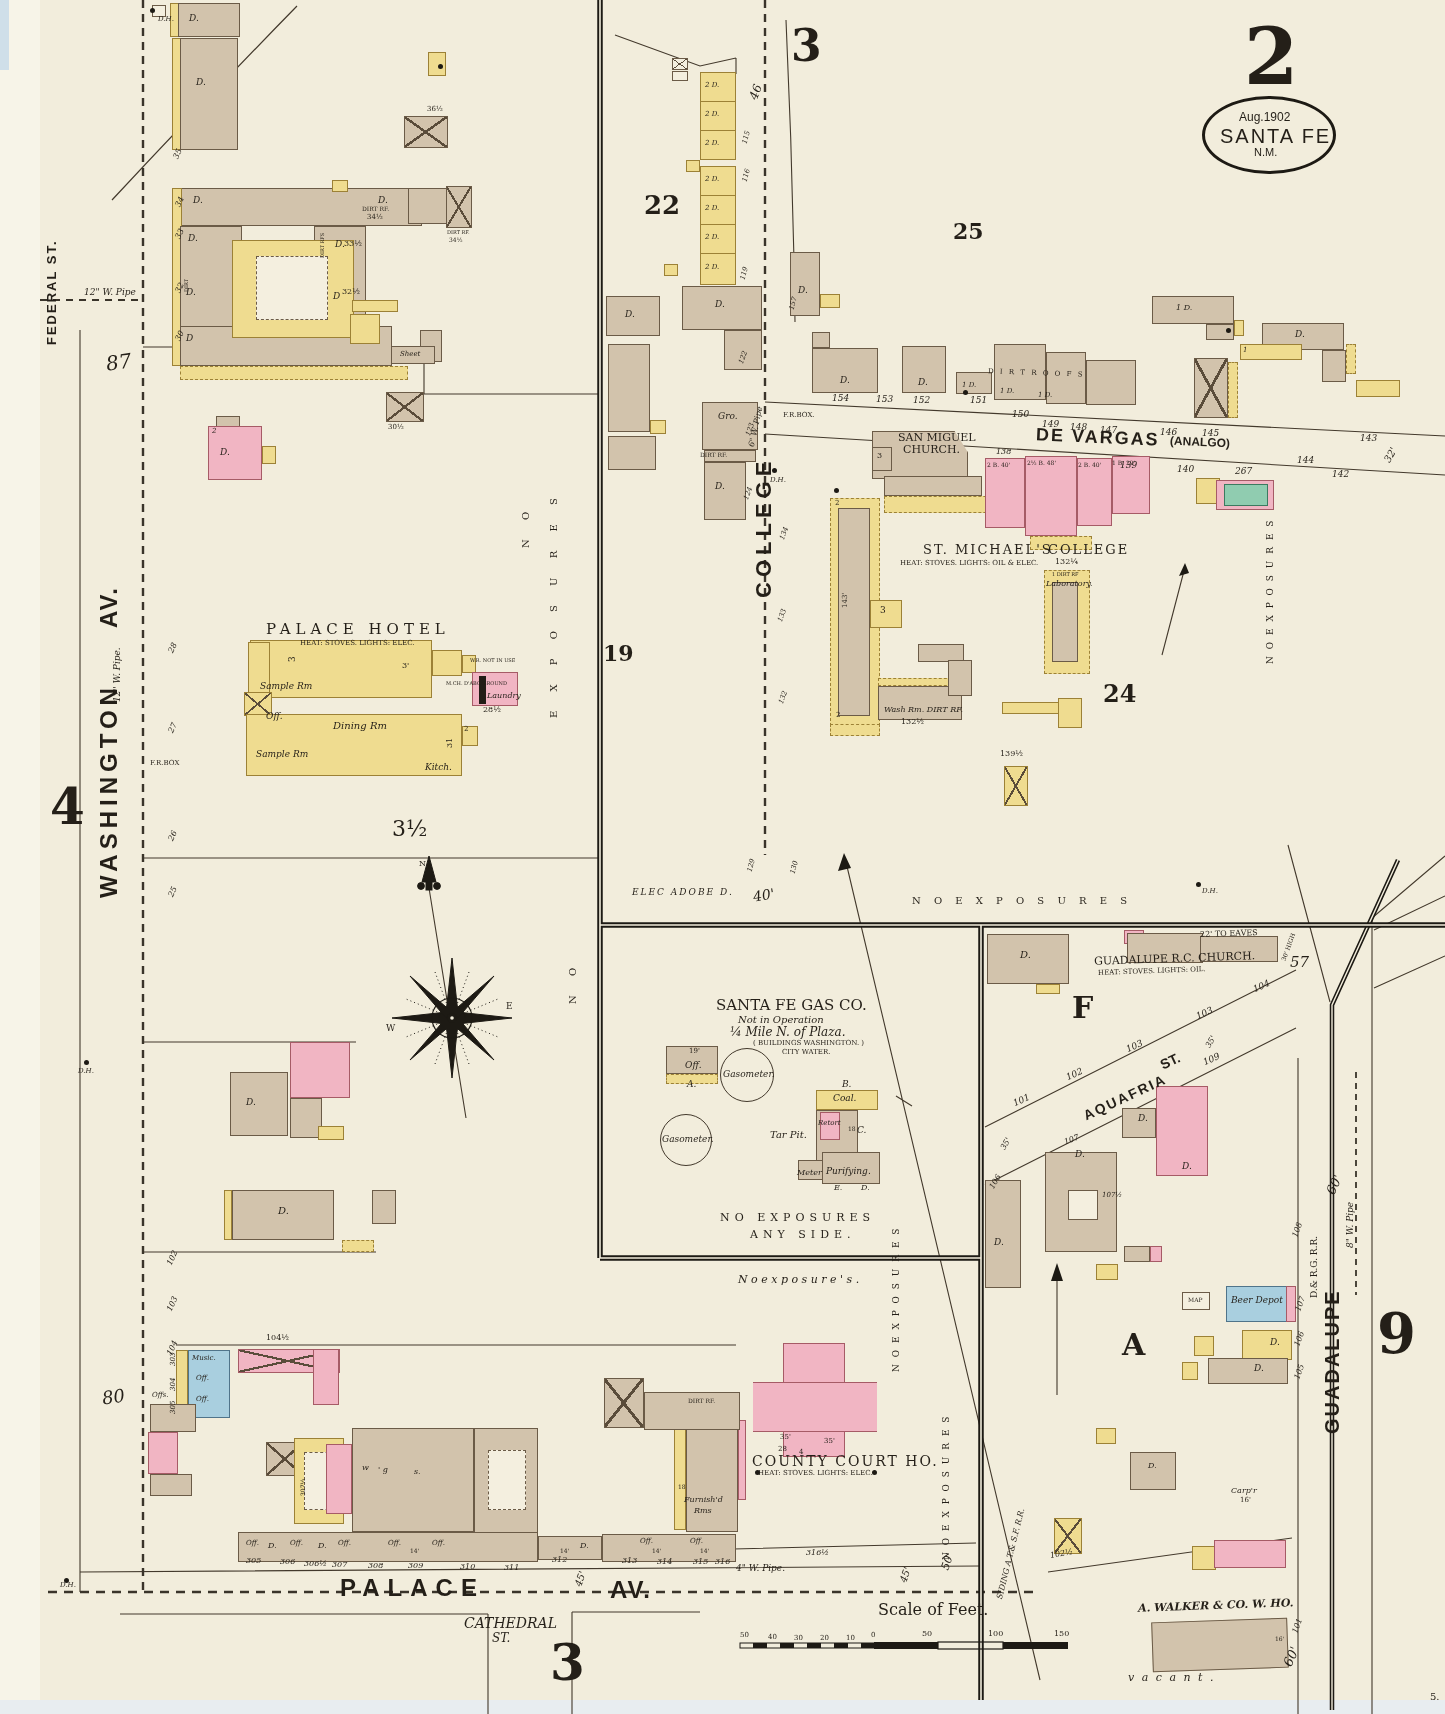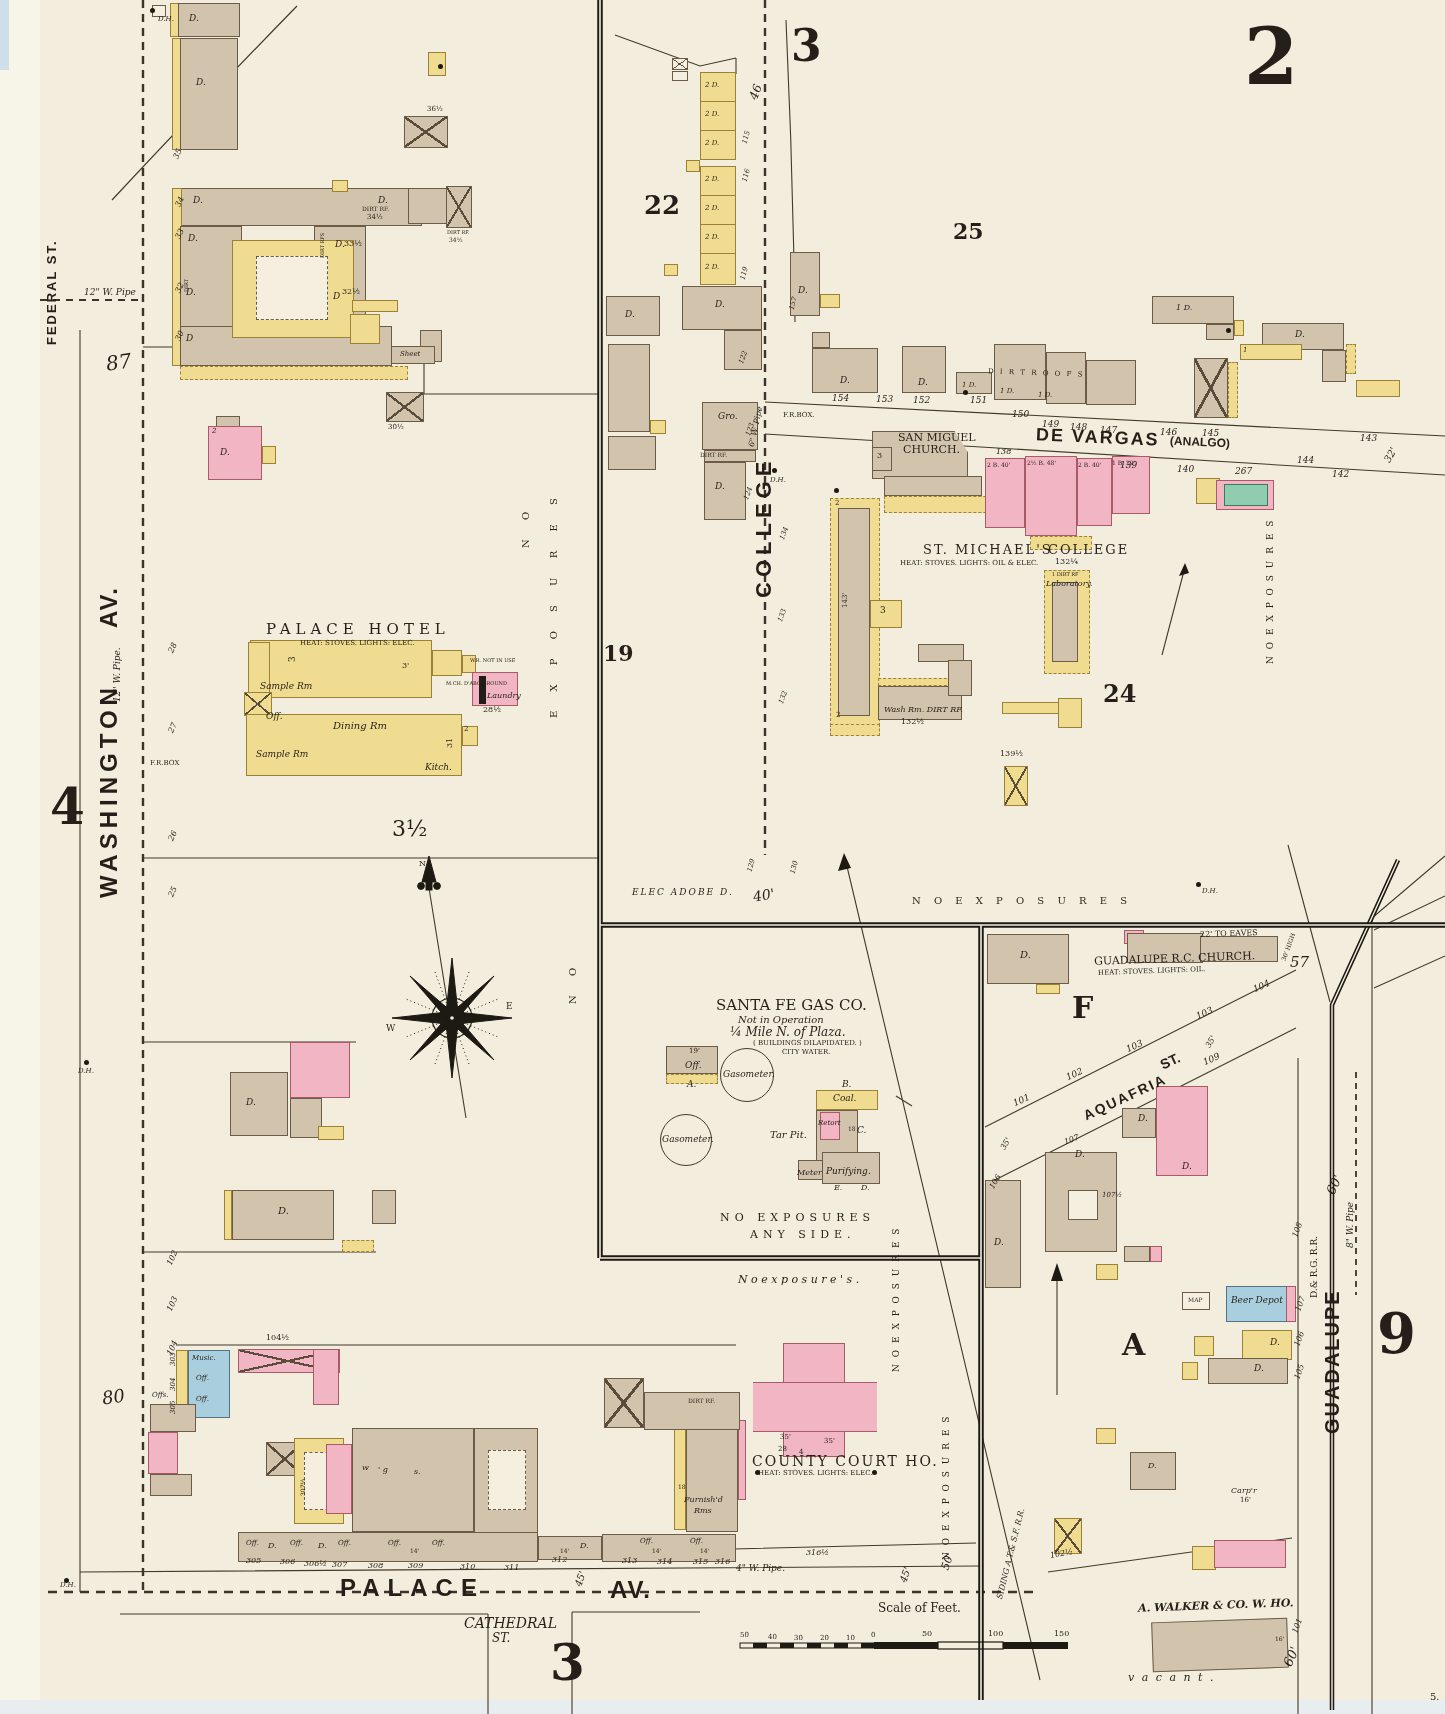--- a/index.html
+++ b/index.html
@@ -17,21 +17,21 @@
   .cir{position:absolute;border:1.3px solid #43392c;border-radius:50%;z-index:2;}
   .xb{background-image:linear-gradient(to top right,transparent 47%,#5a4c3a 47%,#5a4c3a 52%,transparent 52%),linear-gradient(to bottom right,transparent 47%,#5a4c3a 47%,#5a4c3a 52%,transparent 52%);}
   .L{position:absolute;z-index:3;line-height:1;white-space:nowrap;color:#241f18;}
   .it{font-style:italic;}
   .bd{font-weight:bold;}
   .sans{font-family:"Liberation Sans",sans-serif;font-weight:bold;}
   .r90{transform:rotate(-90deg);transform-origin:0 0;}
   .sp1{letter-spacing:2px;}.sp2{letter-spacing:5px;}.sp3{letter-spacing:8px;}
   .s5{font-size:5px}.s6{font-size:6px}.s7{font-size:7px}.s8{font-size:8px}.s9{font-size:9px}
   .s10{font-size:10px}.s11{font-size:11px}.s12{font-size:12px}.s13{font-size:13px}.s14{font-size:14px}
-  .s15{font-size:15px}.s16{font-size:12px}.s18{font-size:18px}.s20{font-size:20px}.s22{font-size:22px}
+  .s15{font-size:15px}.s16{font-size:16px}.s18{font-size:18px}.s20{font-size:20px}.s22{font-size:22px}
   .s24{font-size:24px}.s26{font-size:26px}.s30{font-size:30px}.s44{font-size:44px}.s50{font-size:50px}
   .s56{font-size:56px}.s78{font-size:78px}
   .dot{position:absolute;width:5px;height:5px;background:#1d1a14;border-radius:50%;z-index:4;}
   #stamp{position:absolute;left:1202px;top:96px;width:128px;height:72px;border:3.5px solid #1d1a14;
          border-radius:50%;z-index:3;text-align:center;font-family:"Liberation Sans",sans-serif;}
   svg{position:absolute;left:0;top:0;z-index:1;}
 </style>
 </head>
 <body>
 
@@ -272,20 +272,25 @@
   <div class="b yel" style="left:1182px;top:1362px;width:16px;height:18px"></div>
   <div class="b tan" style="left:1208px;top:1358px;width:80px;height:26px"></div>
   <div class="b yel" style="left:1096px;top:1428px;width:20px;height:16px"></div>
   <div class="b tan" style="left:1130px;top:1452px;width:46px;height:38px"></div>
   <div class="b yel xb" style="left:1054px;top:1518px;width:28px;height:36px"></div>
   <div class="b yel" style="left:1192px;top:1546px;width:24px;height:24px"></div>
   <div class="b pin" style="left:1214px;top:1540px;width:72px;height:28px"></div>
   <div class="b tan" style="left:1152px;top:1620px;width:136px;height:50px;transform:rotate(-2deg)"></div>
   <div class="b whi" style="left:1182px;top:1292px;width:28px;height:18px;z-index:3"></div>
 
+  <div id="stamp">
+    <div class="L s12" style="left:34px;top:12px">Aug.1902</div>
+    <div class="L s20 sp1" style="left:15px;top:27px">SANTA FE</div>
+    <div class="L s11" style="left:49px;top:48px">N.M.</div>
+  </div>
   <span class="L s78 bd" style="left:1244px;top:18px">2</span>
   <span class="L s44 bd" style="left:791px;top:24px">3</span>
   <span class="L s50 bd" style="left:50px;top:782px">4</span>
   <span class="L s56 bd" style="left:1377px;top:1305px">9</span>
   <span class="L s50 bd" style="left:550px;top:1638px">3</span>
   <span class="L s10" style="left:1430px;top:1692px">5.</span>
 
   <span class="L s26 bd" style="left:644px;top:192px">22</span>
   <span class="L s22 bd" style="left:603px;top:642px">19</span>
   <span class="L s24 bd" style="left:1103px;top:682px">24</span>
@@ -374,21 +379,21 @@
   <span class="L s8" style="left:901px;top:718px">132½</span>
   <span class="L s7 r90" style="left:842px;top:608px">143'</span>
   <span class="L s9" style="left:880px;top:606px">3</span>
   <span class="L s8" style="left:1000px;top:750px">139½</span>
   <span class="L s7" style="left:835px;top:500px">2</span>
   <span class="L s7" style="left:836px;top:712px">2</span>
 
   <span class="L s15" style="left:716px;top:998px">SANTA FE GAS CO.</span>
   <span class="L s10 it" style="left:738px;top:1015px">Not in Operation</span>
   <span class="L s12 it" style="left:730px;top:1026px">¼ Mile N. of Plaza.</span>
-  <span class="L s7" style="left:753px;top:1040px">( BUILDINGS DILAPIDATED. )</span>
+  <span class="L s7" style="left:753px;top:1040px">( BUILDINGS WASHINGTON. )</span>
   <span class="L s7" style="left:782px;top:1049px">CITY WATER.</span>
   <span class="L s9 it" style="left:723px;top:1070px">Gasometer.</span>
   <span class="L s9 it" style="left:662px;top:1135px">Gasometer.</span>
   <span class="L s9 it" style="left:685px;top:1061px">Off.</span>
   <span class="L s7" style="left:689px;top:1048px">19'</span>
   <span class="L s9 it" style="left:687px;top:1080px">A.</span>
   <span class="L s9 it" style="left:842px;top:1080px">B.</span>
   <span class="L s9 it" style="left:833px;top:1094px">Coal.</span>
   <span class="L s7 it" style="left:818px;top:1120px">Retort</span>
   <span class="L s9 it" style="left:857px;top:1126px">C.</span>

